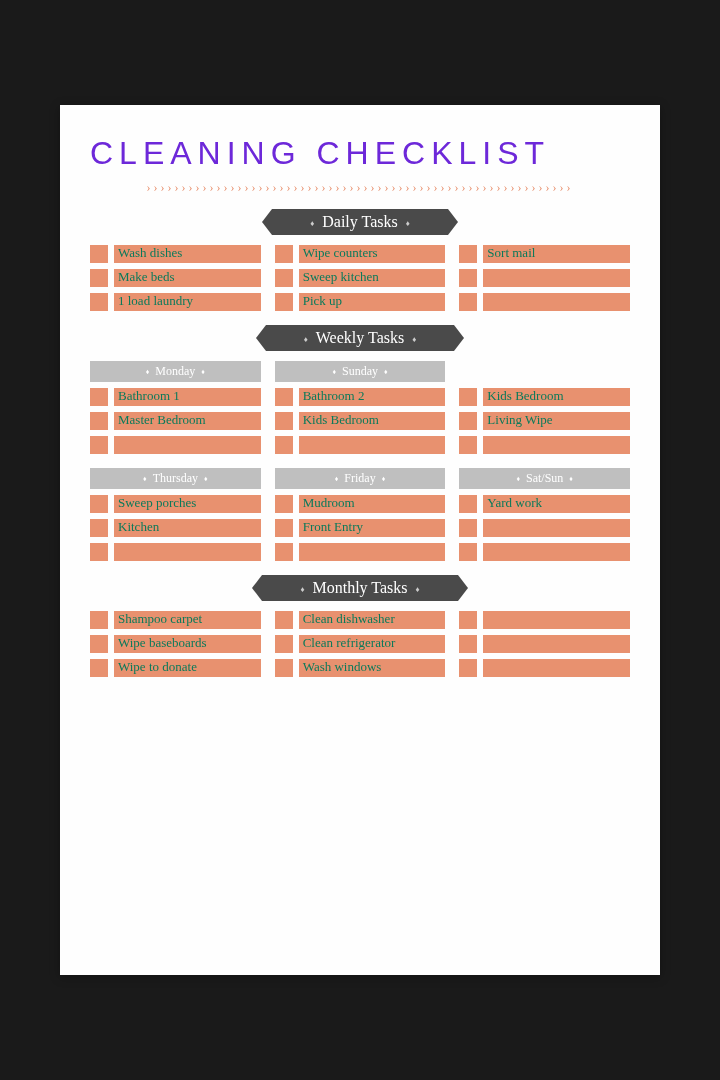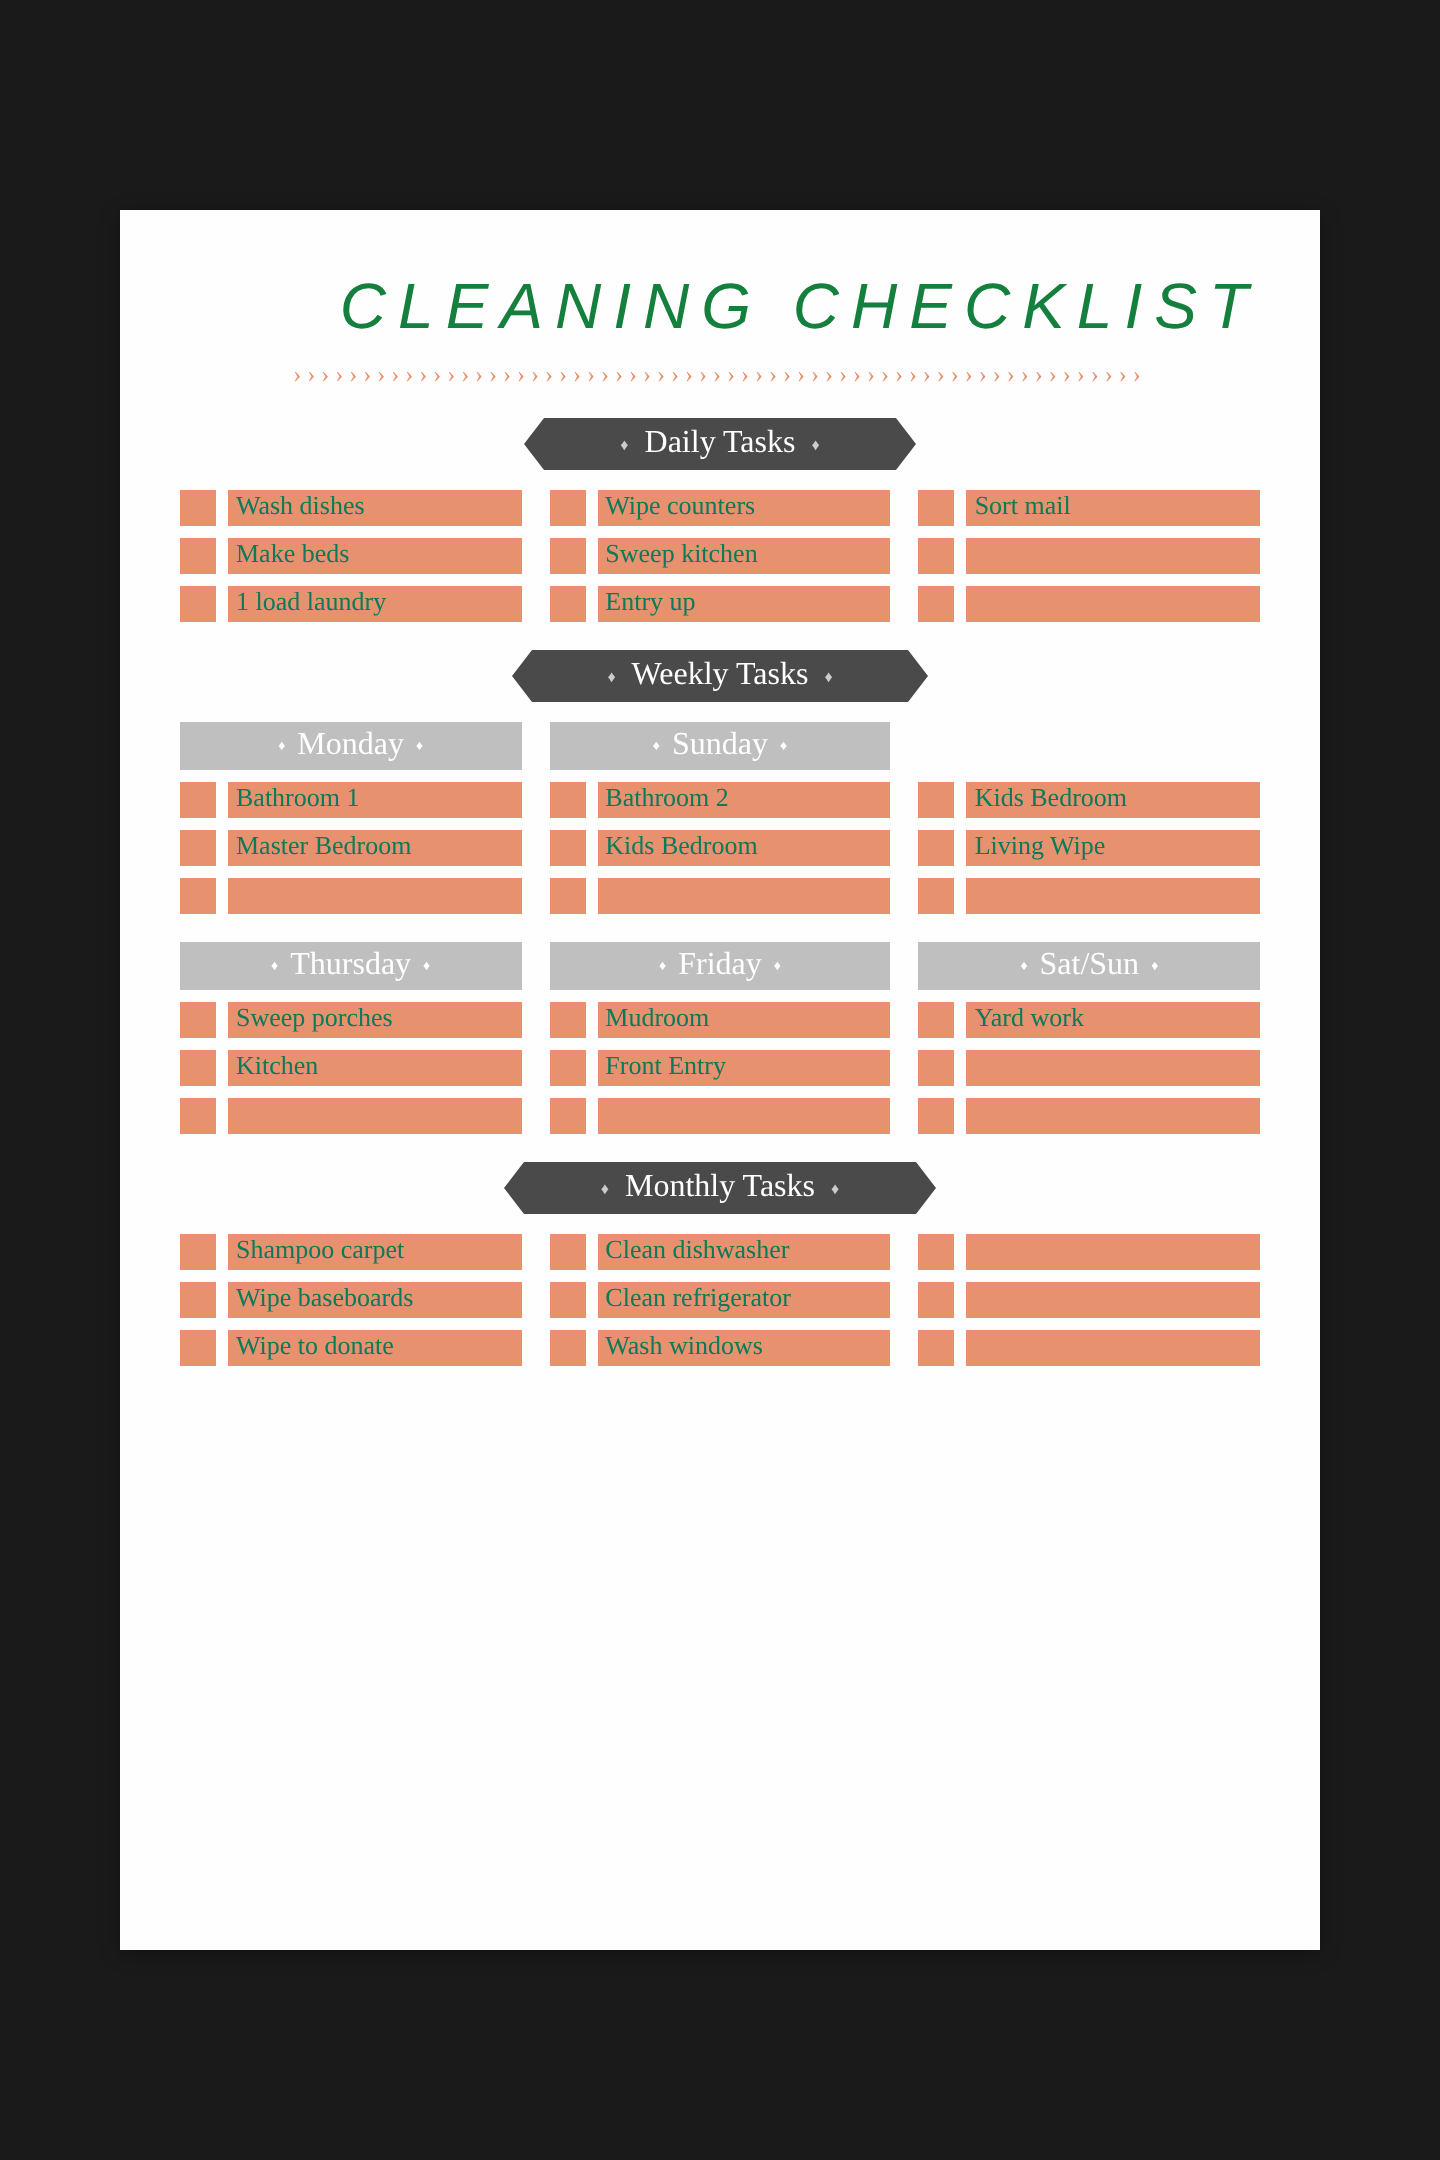--- a/index.html
+++ b/index.html
@@ -13,28 +13,27 @@
     font-family: Georgia, serif;
   }
   .page {
     background: #fefefe;
     width: 600px;
     height: 870px;
     padding: 30px 30px 20px 30px;
     box-shadow: 0 2px 10px rgba(0,0,0,0.3);
   }
   .title {
-    text-align: right;
+    text-align: left;
     font-family: 'Helvetica Neue', Arial, sans-serif;
     font-weight: 200;
     font-size: 32px;
     letter-spacing: 6px;
-    color: #15803d;
+    color: #6d28d9;
     margin-bottom: 8px;
-    font-style: italic;
   }
   .chevrons {
     text-align: center;
     color: #e8916f;
     font-size: 12px;
     letter-spacing: 3px;
     margin-bottom: 14px;
     overflow: hidden;
     white-space: nowrap;
   }
@@ -111,21 +110,21 @@
   .dayrow {
     display: grid;
     grid-template-columns: 1fr 1fr 1fr;
     gap: 14px;
     margin-bottom: 6px;
   }
   .daylabel {
     background: #bfbfbf;
     color: #fff;
     font-family: Georgia, serif;
-    font-size: 16px;
+    font-size: 12px;
     text-align: center;
     padding: 3px 0;
     position: relative;
   }
   .daylabel::before, .daylabel::after {
     content: "♦";
     color: #fff;
     font-size: 7px;
     margin: 0 6px;
     vertical-align: middle;
@@ -179,21 +178,21 @@
       </div>
       <div class="row">
         <div class="box"></div>
         <div class="bar">
           <span class="hand">1 load laundry</span>
         </div>
       </div>
       <div class="row">
         <div class="box"></div>
         <div class="bar">
-          <span class="hand">Entry up</span>
+          <span class="hand">Pick up</span>
         </div>
       </div>
       <div class="row">
         <div class="box"></div>
         <div class="bar"></div>
       </div>
     </div>
 
   <div class="ribbon">
     <span class="ribbon-inner"><span class="ribbon-dot">Weekly Tasks</span></span>

